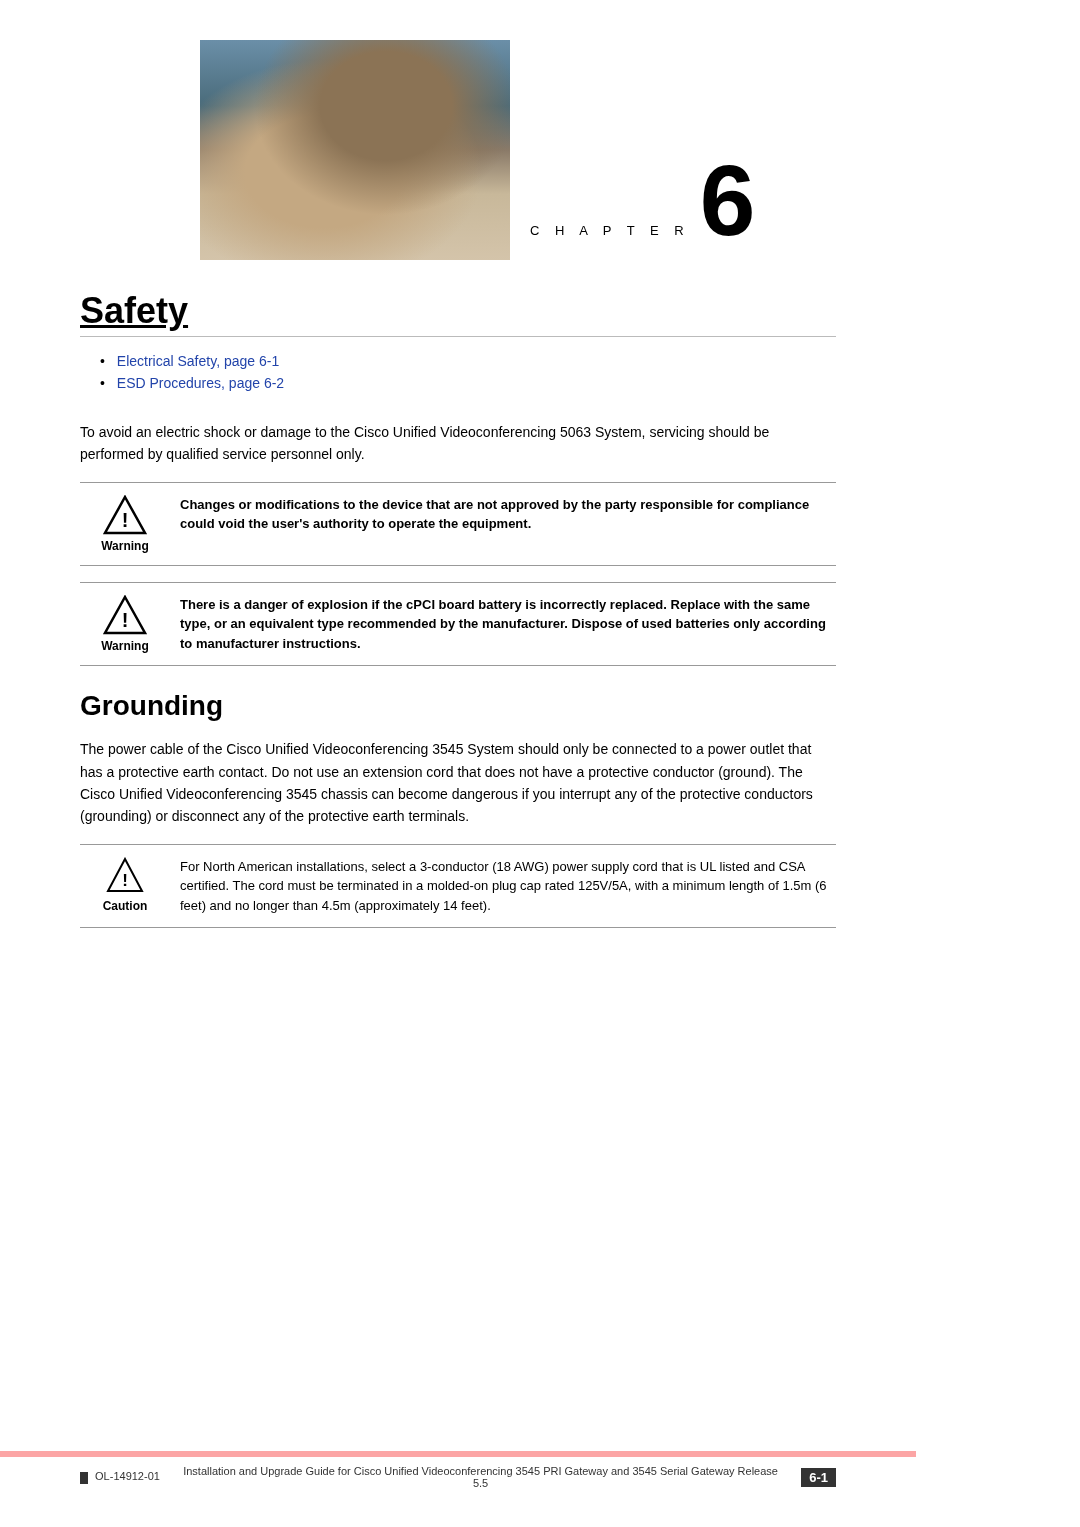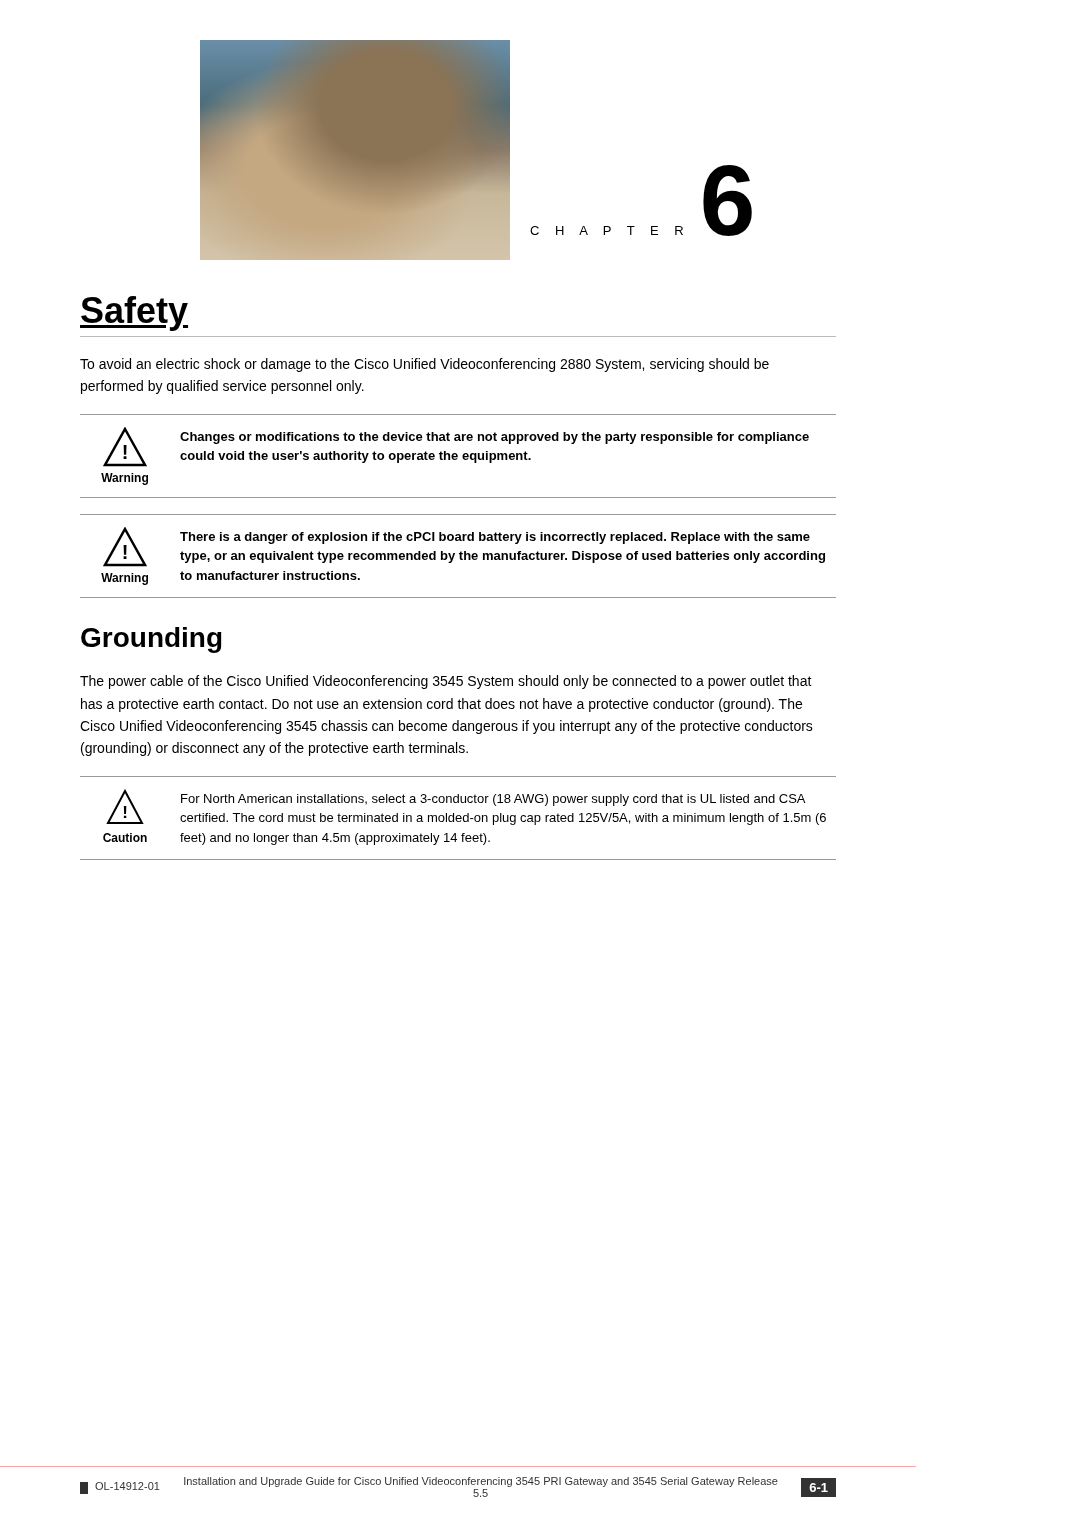--- a/index.html
+++ b/index.html
@@ -212,25 +212,25 @@
 
     .caution-text-area {
       flex: 1;
       font-size: 13px;
       line-height: 1.5;
     }
 
     
     .footer {
       position: absolute;
-      bottom: 20px;
+      bottom: 30px;
       left: 0;
       right: 0;
       padding: 8px 80px;
-      border-top: 1px solid #fca5a5;
+      border-top: 6px solid #fca5a5;
       display: flex;
       justify-content: space-between;
       align-items: center;
     }
 
     .footer-left {
       font-size: 11px;
       color: #333;
     }
 
@@ -301,23 +301,31 @@
   </div>
 
   <div style="padding: 10px 80px 0 80px; text-decoration: underline;">
     <h1 class="page-title">Safety</h1>
     <hr class="divider-line">
   </div>
 
   <div class="content-area">
 
 
-
-
-    <p class="section-text">To avoid an electric shock or damage to the Cisco Unified Videoconferencing 2880 System, servicing should be performed by qualified service personnel only.</p>
+    <ul class="toc-list">
+      <li>
+        <a href="#electrical-safety">Electrical Safety, page 6-1</a>
+      </li>
+      <li>
+        <a href="#esd-procedures">ESD Procedures, page 6-2</a>
+      </li>
+    </ul>
+
+
+    <p class="section-text">To avoid an electric shock or damage to the Cisco Unified Videoconferencing 5063 System, servicing should be performed by qualified service personnel only.</p>
 
     <div class="warning-block">
       <div class="warning-icon-area">
         <div class="warning-triangle">
           <svg viewBox="0 0 44 40" xmlns="http://www.w3.org/2000/svg">
             <polygon points="22,2 42,38 2,38" fill="none" stroke="#000" stroke-width="2.5"></polygon>
             <text x="22" y="32" text-anchor="middle" font-size="20" font-weight="bold" fill="#000">!</text>
           </svg>
         </div>
         <span class="warning-label">Warning</span>

